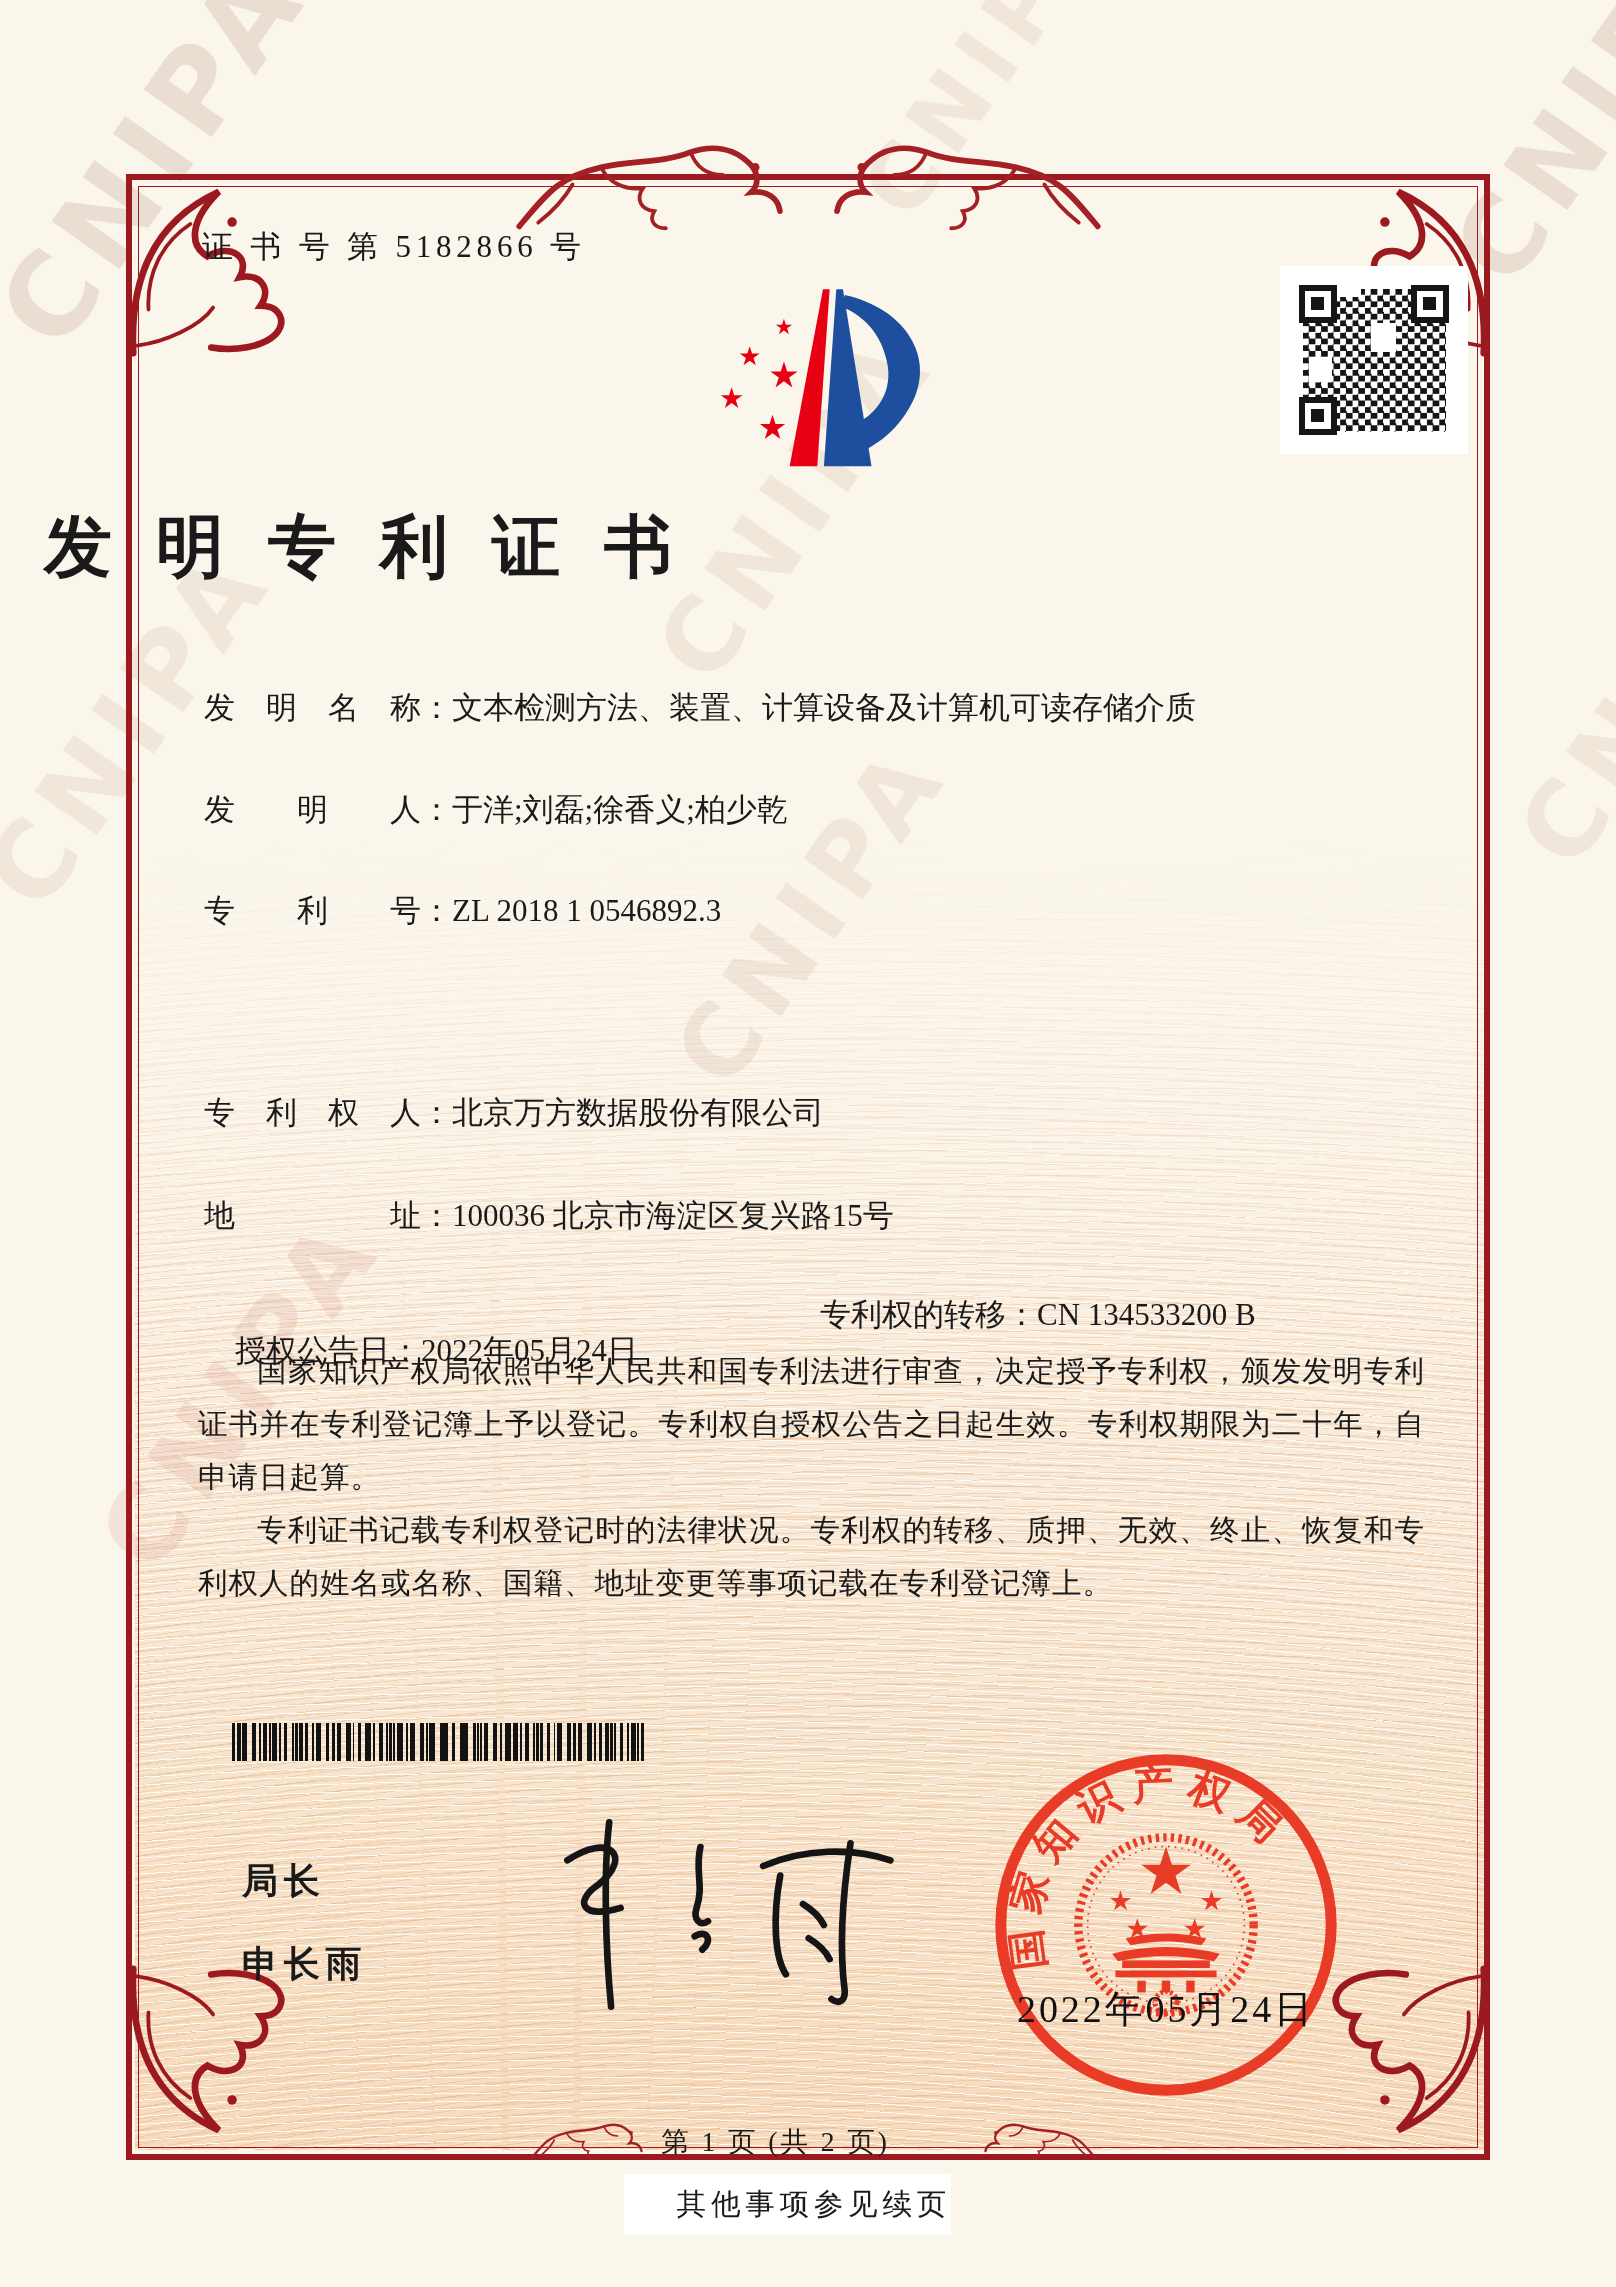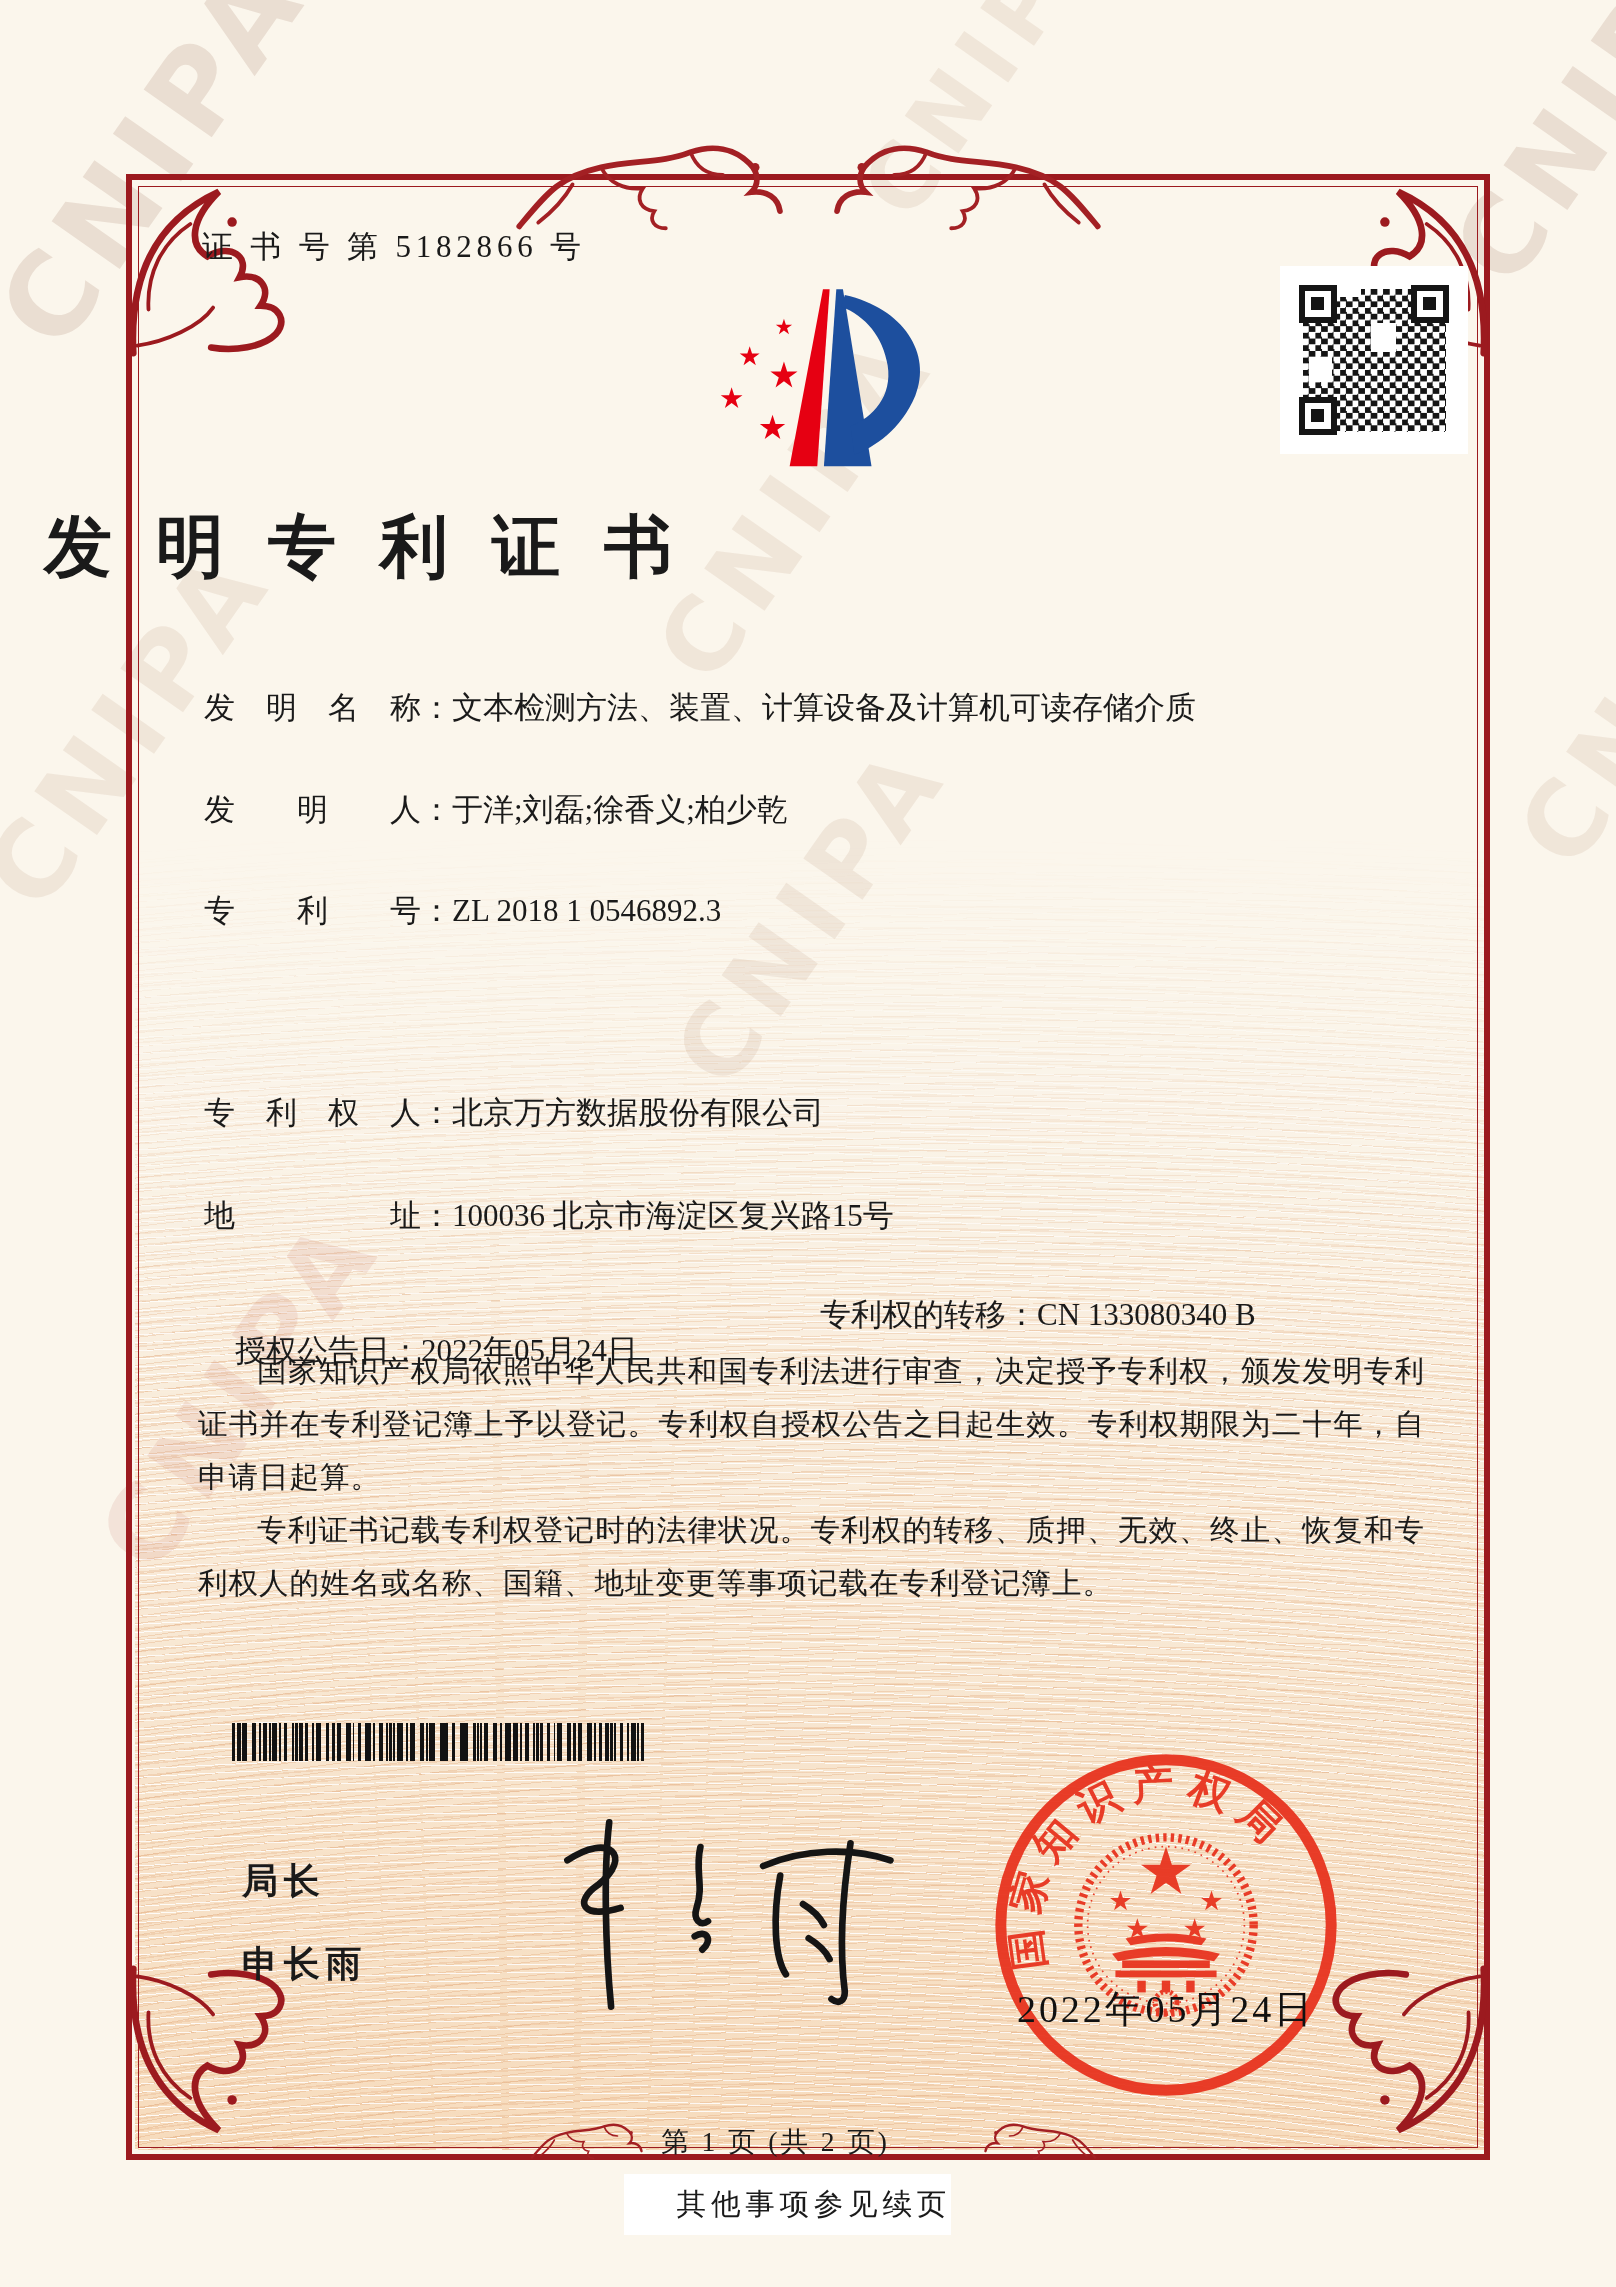--- a/index.html
+++ b/index.html
@@ -191,21 +191,21 @@
 
   <div class="doc-title">发明专利证书</div>
 
   <div class="row r1"><span class="f-label">发　明　名　称：</span><span class="f-value">文本检测方法、装置、计算设备及计算机可读存储介质</span></div>
   <div class="row r2"><span class="f-label">发　　明　　人：</span><span class="f-value">于洋;刘磊;徐香义;柏少乾</span></div>
   <div class="row r3"><span class="f-label">专　　利　　号：</span><span class="f-value">ZL 2018 1 0546892.3</span></div>
   <div class="row r5"><span class="f-label">专　利　权　人：</span><span class="f-value">北京万方数据股份有限公司</span></div>
   <div class="row r6"><span class="f-label">地　　　　　址：</span><span class="f-value">100036 北京市海淀区复兴路15号</span></div>
   <div class="row r7">
     <span class="f-label">授权公告日：</span><span class="f-value">2022年05月24日</span>
-    <span class="col2"><span>专利权的转移：</span><span>CN 133080340 B</span></span>
+    <span class="col2"><span>专利权的转移：</span><span>CN 134533200 B</span></span>
   </div>
 
   <div class="paras">
     <p>国家知识产权局依照中华人民共和国专利法进行审查，决定授予专利权，颁发发明专利证书并在专利登记簿上予以登记。专利权自授权公告之日起生效。专利权期限为二十年，自申请日起算。</p>
     <p>专利证书记载专利权登记时的法律状况。专利权的转移、质押、无效、终止、恢复和专利权人的姓名或名称、国籍、地址变更等事项记载在专利登记簿上。</p>
   </div>
 
   <div class="barcode"></div>
 
   <div class="director-label">局长</div>

